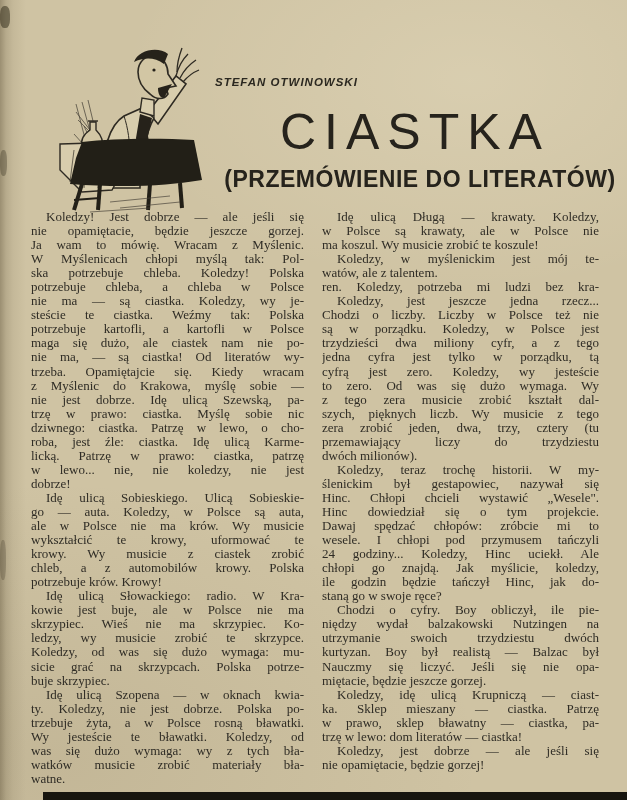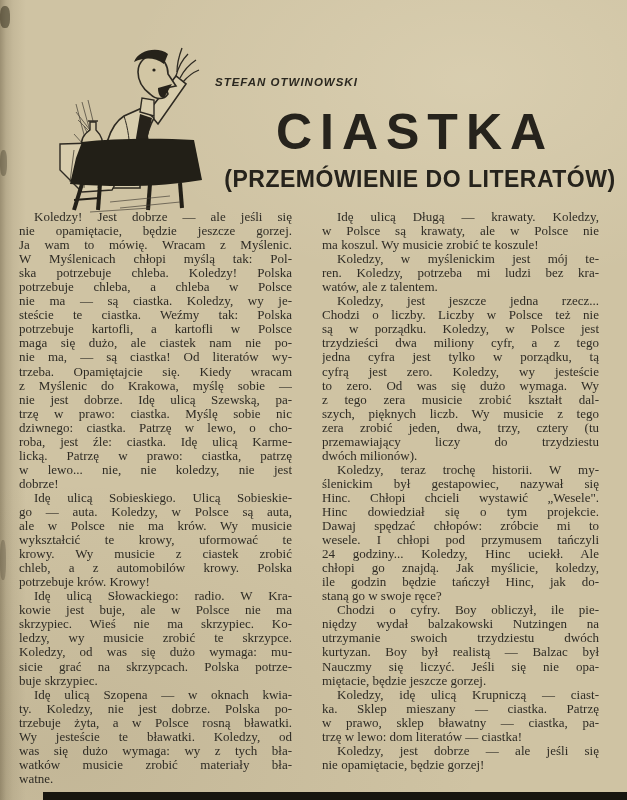--- a/index.html
+++ b/index.html
@@ -30,39 +30,39 @@
     position:absolute;left:215px;top:76px;
     font-family:"Liberation Sans", sans-serif;
     font-weight:bold;font-size:11.5px;letter-spacing:1px;
     color:#2b2820;
     font-style:italic;
   }
   .title{
     position:absolute;left:205px;top:103px;width:420px;
     text-align:center;
     font-family:"Liberation Sans", sans-serif;
-    font-weight:bold;font-size:50px;letter-spacing:8px;
+    font-weight:normal;font-size:50px;letter-spacing:8px;
     color:#26231c;
   }
   .subtitle{
     position:absolute;left:205px;top:166px;width:430px;
     text-align:center;
     font-family:"Liberation Sans", sans-serif;
     font-weight:bold;font-size:23px;letter-spacing:0.5px;
     color:#26231c;
   }
   
   .illo{position:absolute;left:30px;top:42px;width:180px;height:172px;}
   
   .col{
     position:absolute;top:210px;
     font-size:13px;line-height:14.05px;
     color:#2f2c25;
   }
-  .col-left{left:19px;width:273px;}
+  .col-left{left:31px;width:273px;}
   .col-right{left:322px;width:277px;}
   .para{margin:0;}
   .line{
     text-align:justify;
     text-align-last:justify;
     -moz-text-align-last:justify;
     white-space:nowrap;
     overflow:hidden;
   }
   .line.first{text-indent:15px;}
@@ -188,22 +188,22 @@
       </div>
     </div>
   <div class="col col-right">
       <div class="para">
         <div class="line first">Idę ulicą Długą — krawaty. Koledzy,</div>
         <div class="line">w Polsce są krawaty, ale w Polsce nie</div>
         <div class="line last">ma koszul. Wy musicie zrobić te koszule!</div>
       </div>
       <div class="para">
         <div class="line first">Koledzy, w myślenickim jest mój te-</div>
+        <div class="line last">watów, ale z talentem.</div>
         <div class="line">ren. Koledzy, potrzeba mi ludzi bez kra-</div>
-        <div class="line last">watów, ale z talentem.</div>
       </div>
       <div class="para">
         <div class="line first">Koledzy, jest jeszcze jedna rzecz...</div>
         <div class="line">Chodzi o liczby. Liczby w Polsce też nie</div>
         <div class="line">są w porządku. Koledzy, w Polsce jest</div>
         <div class="line">trzydzieści dwa miliony cyfr, a z tego</div>
         <div class="line">jedna cyfra jest tylko w porządku, tą</div>
         <div class="line">cyfrą jest zero. Koledzy, wy jesteście</div>
         <div class="line">to zero. Od was się dużo wymaga. Wy</div>
         <div class="line">z tego zera musicie zrobić kształt dal-</div>

